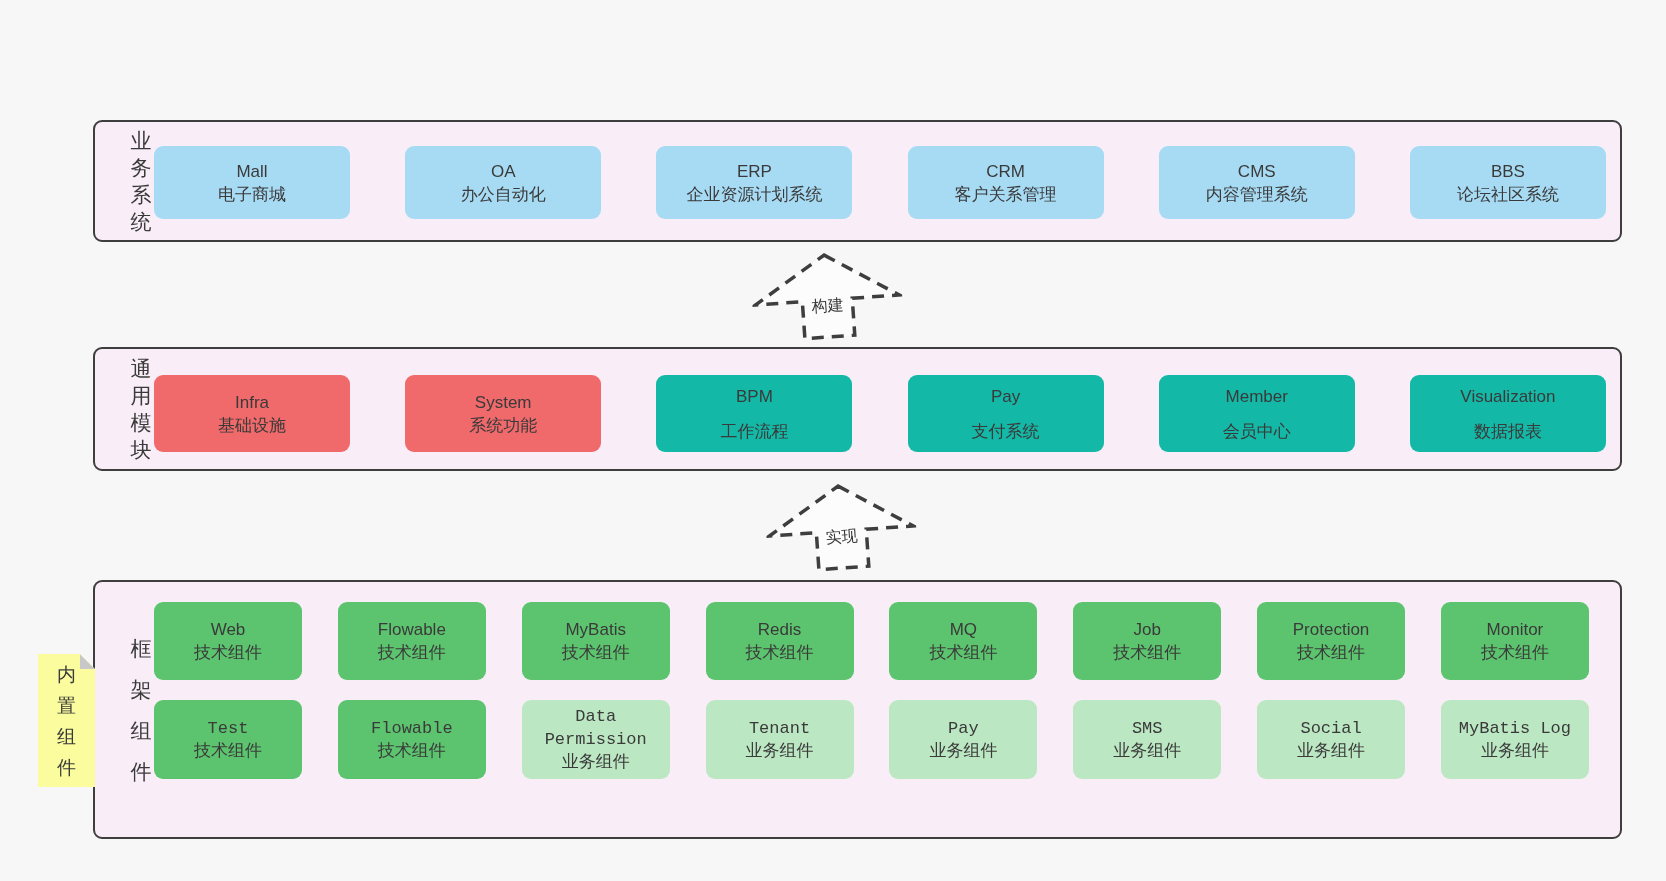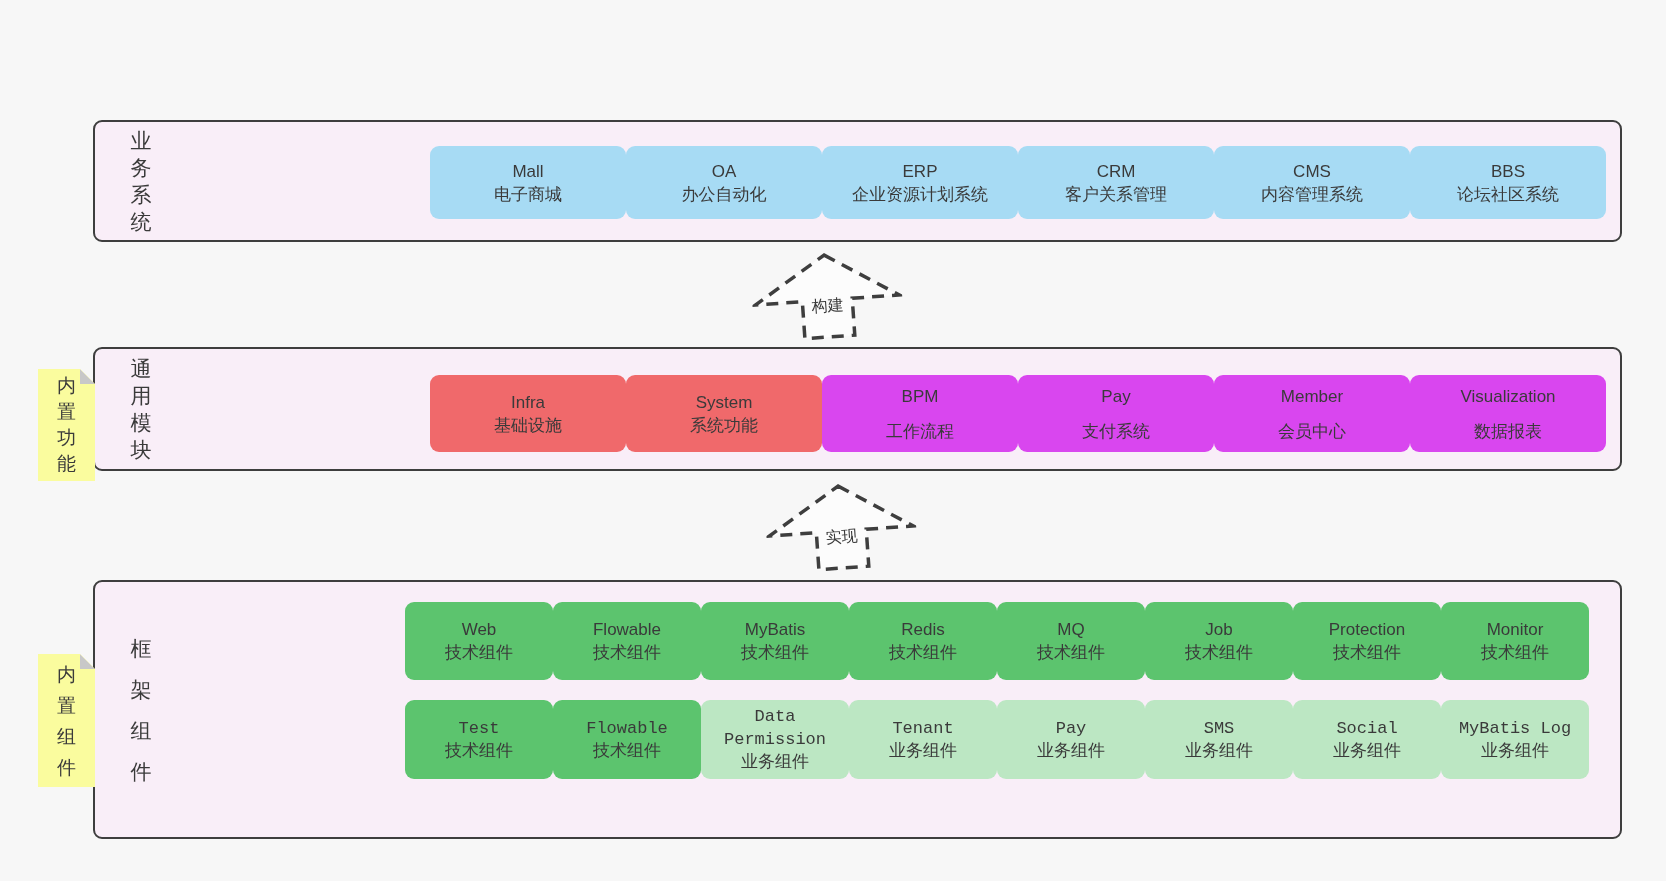--- a/index.html
+++ b/index.html
@@ -6,29 +6,29 @@
   .canvas{position:relative;width:1666px;height:881px;background:#f7f7f7;overflow:hidden;color:#3a3a3a;}
 
   
   .layer{position:absolute;left:93px;width:1529px;background:#f9eef8;border:2px solid #3e3e3e;border-radius:9px;box-sizing:border-box;}
   .layer-label{position:absolute;left:0;top:0;bottom:0;width:48px;display:flex;align-items:center;justify-content:center;}
   .vtext{word-break:break-all;text-align:center;}
   .layer-label .vtext{width:24px;font-size:21px;line-height:27px;margin-left:44px;}
   .layer-tall .vtext{line-height:41px;}
 
   
-  .row{position:absolute;display:flex;justify-content:flex-end;}
+  .row{position:absolute;display:flex;justify-content:space-between;}
   .row-wide{left:59px;right:14px;}
-  .row-comp{left:59px;right:31px;margin-left:16px;}
+  .row-comp{left:59px;right:31px;}
   .box{border-radius:9px;display:flex;flex-direction:column;align-items:center;justify-content:center;text-align:center;font-size:17px;line-height:23px;color:#3a3a3a;box-sizing:border-box;padding:2px;}
   .bw{flex:0 0 196px;}
   .bc{flex:0 0 148px;}
   .blue{background:#a7dbf4;}
   .red{background:#f0696b;}
-  .pink{background:#d946ef;gap:12px;}
+  .pink{background:#14b8a6;gap:12px;}
   .green-dark{background:#5cc46e;}
   .green-light{background:#bce7c3;}
 
   
   .note{position:absolute;left:38px;width:57px;background:#fafc9e;z-index:6;display:flex;align-items:center;justify-content:center;clip-path:polygon(0 0,calc(100% - 15px) 0,100% 15px,100% 100%,0 100%);}
   .note::after{content:"";position:absolute;top:0;right:0;width:15px;height:15px;background:#c8c8c8;clip-path:polygon(0 0,100% 100%,0 100%);}
   .note .vtext{width:20px;font-size:19px;line-height:26px;}
   .note-2 .vtext{line-height:31px;}
 
   
@@ -73,23 +73,20 @@
     </div>
   </section>
 
   <div class="arrow" style="left:752px;top:252px;">
     <svg width="150" height="88" viewBox="0 0 150 88">
       <polygon points="75,3 147,48 100,48 100,85 50,85 50,48 3,48" fill="#fcfcfc" stroke="#3e3e3e" stroke-width="3.5" stroke-dasharray="12 8" stroke-linejoin="miter"></polygon>
     </svg>
     <span class="arrow-label">构建</span>
   </div>
 
-  <div class="note" style="top:369px;height:112px;">
-    <div class="vtext">内置功能</div>
-  </div>
 
   <section class="layer" style="top:347px;height:124px;">
     <div class="layer-label">
       <div class="vtext">通用模块</div>
     </div>
     <div class="row row-wide" style="top:26px;height:77px;">
       <div class="box bw red">
         <div>Infra</div>
         <div>基础设施</div>
       </div>

